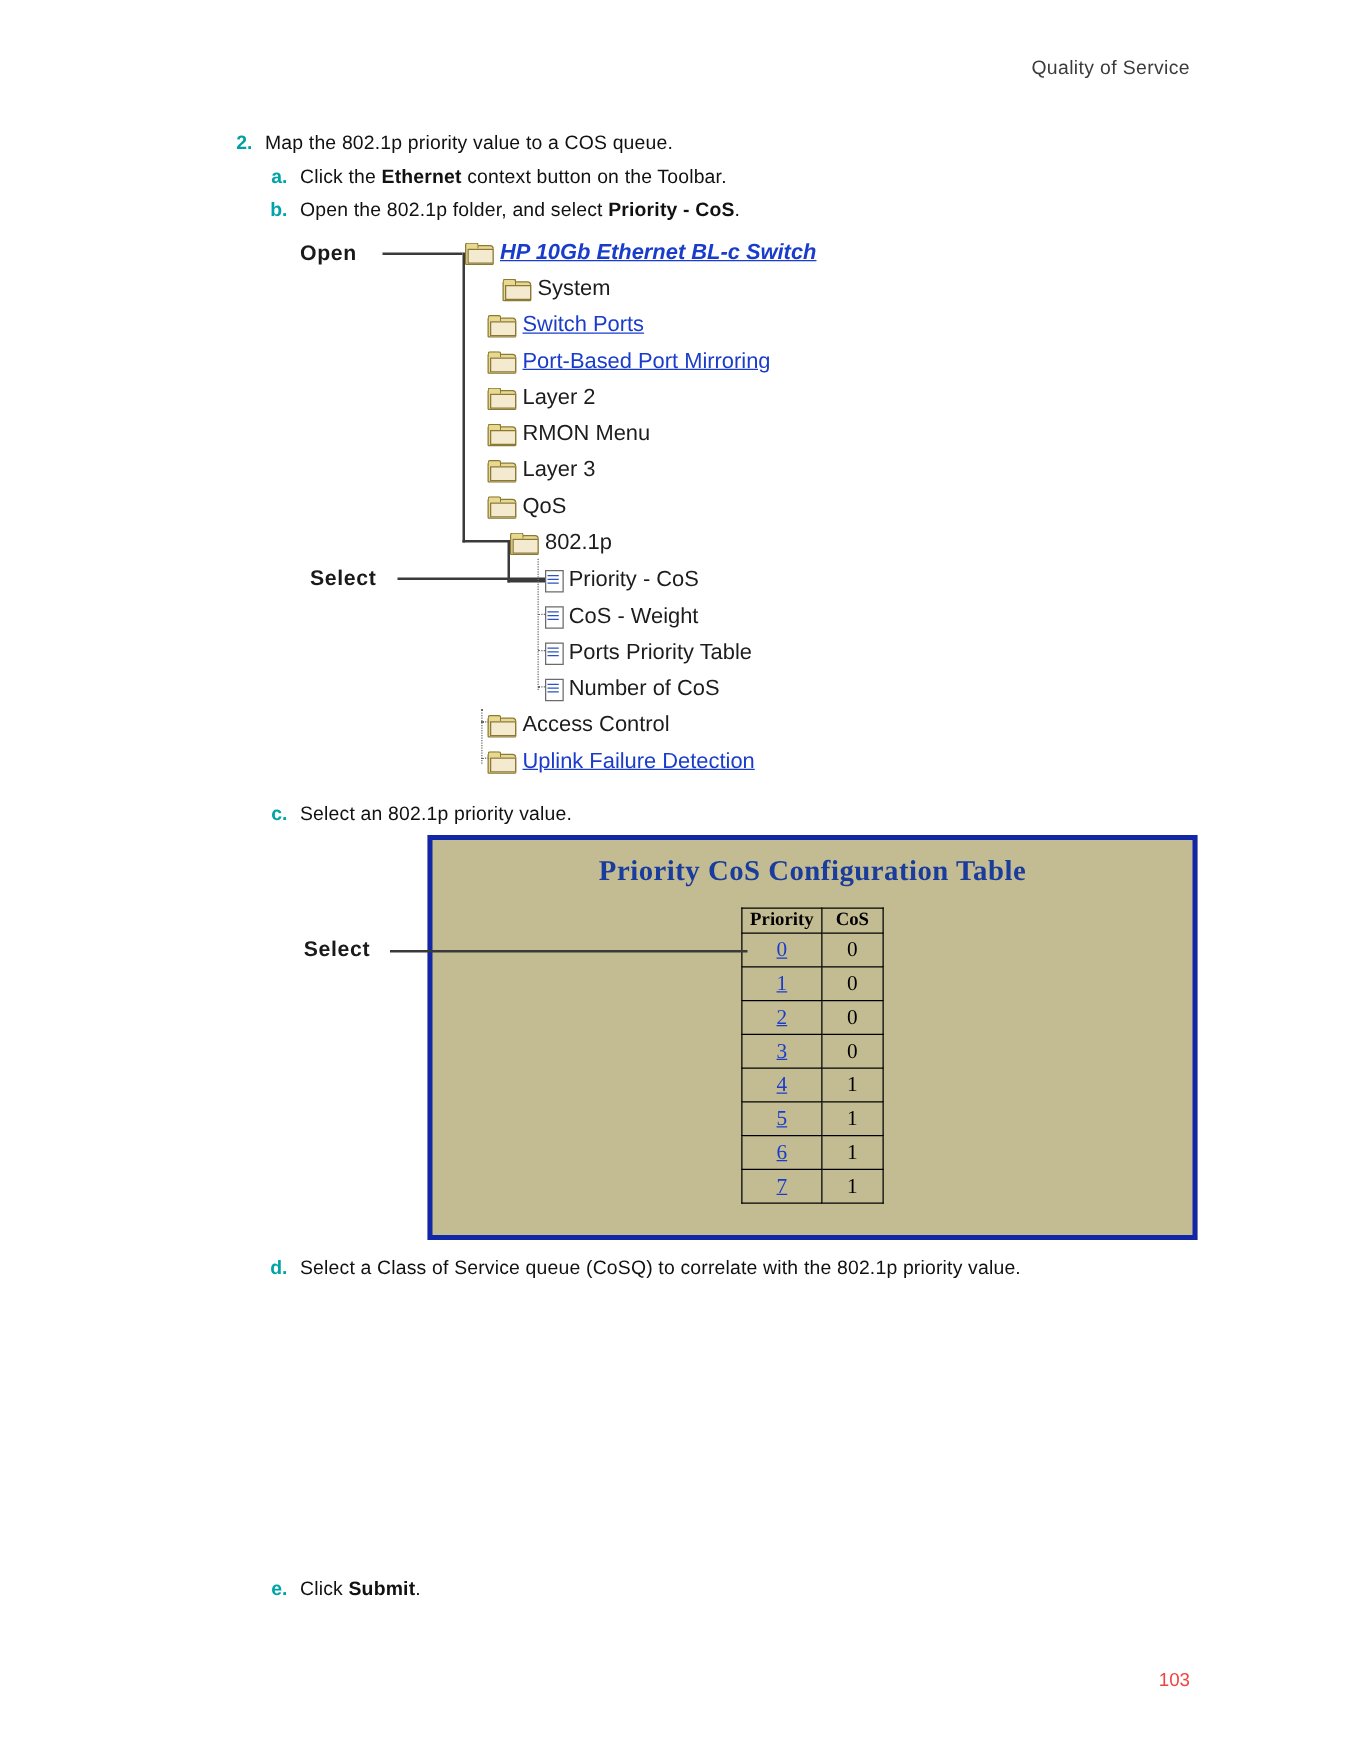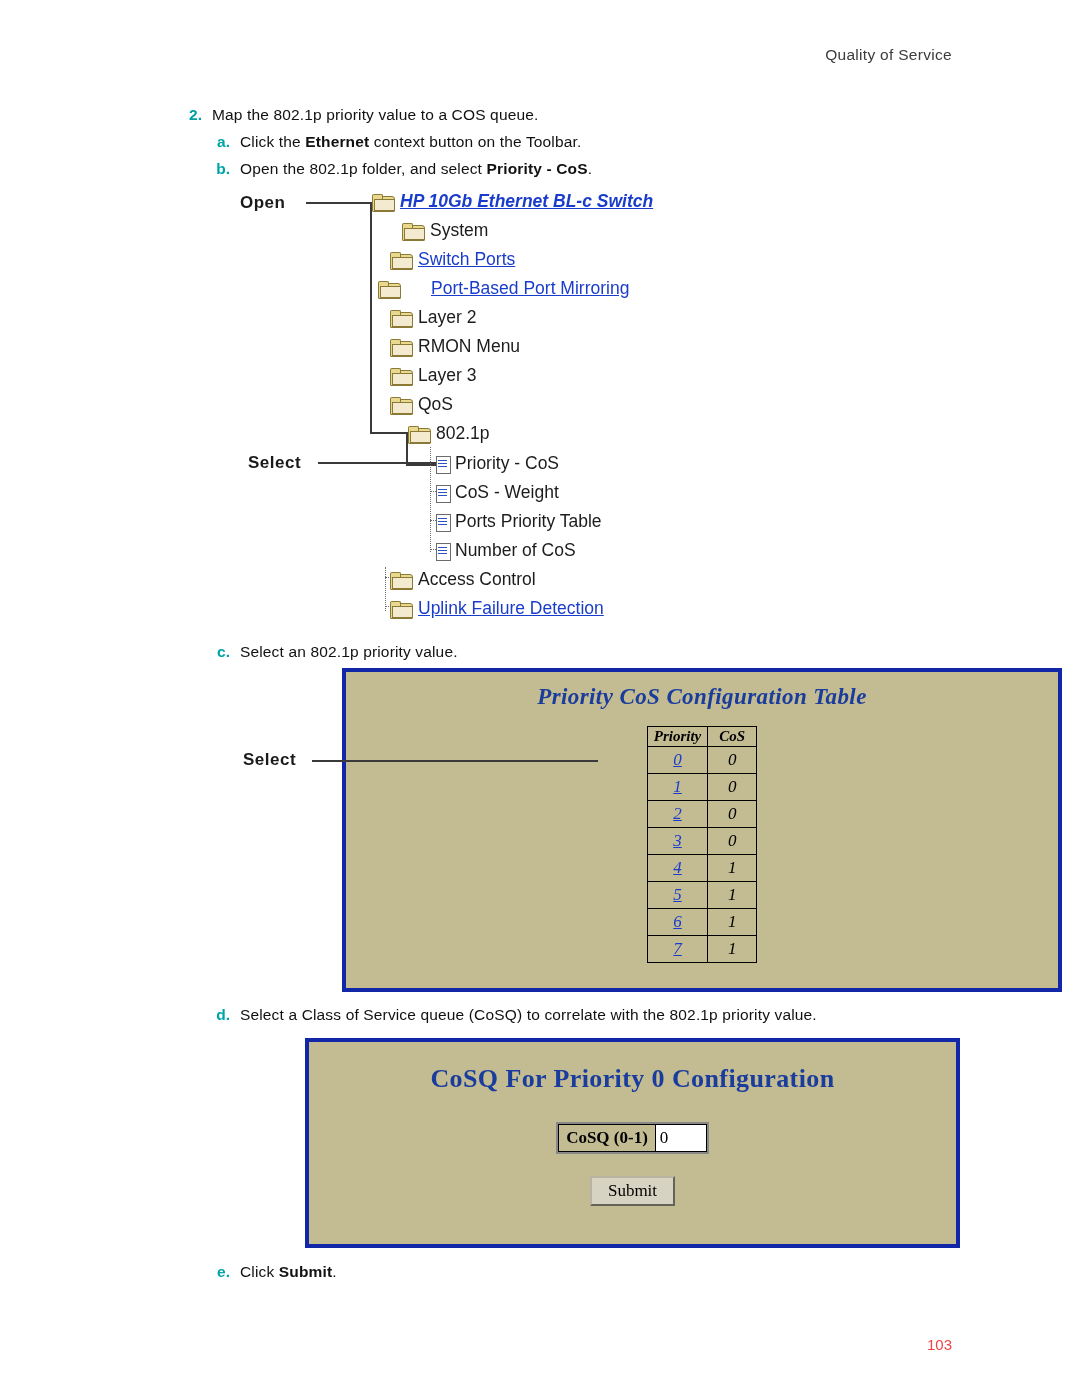--- a/index.html
+++ b/index.html
@@ -299,21 +299,21 @@
       <span>System</span>
     </div>
     <div class="tree-row" style="left:150px; top:64px;">
       <span class="folder-icon">
           <span class="back"></span>
           <span class="tab"></span>
           <span class="front"></span>
         </span>
       <span class="link">Switch Ports</span>
     </div>
-    <div class="tree-row" style="left:138px; top:93px;gap:25px;">
+    <div class="tree-row" style="left:150px; top:93px;">
       <span class="folder-icon">
           <span class="back"></span>
           <span class="tab"></span>
           <span class="front"></span>
         </span>
       <span class="link">Port-Based Port Mirroring</span>
     </div>
     <div class="tree-row" style="left:150px; top:122px;">
       <span class="folder-icon">
           <span class="back"></span>
@@ -417,21 +417,21 @@
     <div style="position:absolute; left:145px; top:382px; width:0; height:44px; border-left:1px dotted #6b6b6b;"></div>
     <div style="position:absolute; left:145px; top:392px; width:6px; height:0; border-top:1px dotted #6b6b6b;"></div>
     <div style="position:absolute; left:145px; top:421px; width:6px; height:0; border-top:1px dotted #6b6b6b;"></div>
   </div>
 
   <div class="step" style="left:208px; top:642px;">
     <span class="marker">c.</span>
     <span class="txt">Select an 802.1p priority value.</span>
   </div>
 
-  <div class="panel" style="left:342px; top:668px; width:720px; height:324px;font-style:italic;">
+  <div class="panel" style="left:342px; top:668px; width:616px; height:324px;">
     <div class="panel-title" style="margin-top:12px; font-size:23px;">Priority CoS Configuration Table</div>
     <div style="display:flex; justify-content:center; margin-top:16px;">
       <table class="cos-table">
         <thead>
           <tr>
             <th>Priority</th>
             <th>CoS</th>
           </tr>
         </thead>
         <tbody>
@@ -473,31 +473,19 @@
   </div>
 
   <div class="lbl-select2" style="left:243px; top:750px;">Select</div>
   <div style="position:absolute; left:312px; top:760px; width:286px; height:2px; background:#3a3a3a;"></div>
 
   <div class="step" style="left:208px; top:1005px;">
     <span class="marker">d.</span>
     <span class="txt">Select a Class of Service queue (CoSQ) to correlate with the 802.1p priority value.</span>
   </div>
 
-  <div class="panel" style="left:305px; top:1038px; width:655px; height:210px;">
-    <div class="panel-title" style="margin-top:22px; font-size:26px;">CoSQ For Priority 0 Configuration</div>
-    <div style="display:flex; justify-content:center; margin-top:28px;">
-      <span class="field-box">
-        <span class="field-label">CoSQ (0-1)</span>
-        <input class="field-input" type="text" value="0" style="">
-      </span>
-    </div>
-    <div style="display:flex; justify-content:center; margin-top:22px;">
-      <button class="submit-btn">Submit</button>
-    </div>
-  </div>
 
   <div class="step" style="left:208px; top:1262px;">
     <span class="marker">e.</span>
     <span class="txt"><span>Click </span><span class="b">Submit</span><span>.</span></span>
   </div>
 
 </div>
 
 </body></html>

